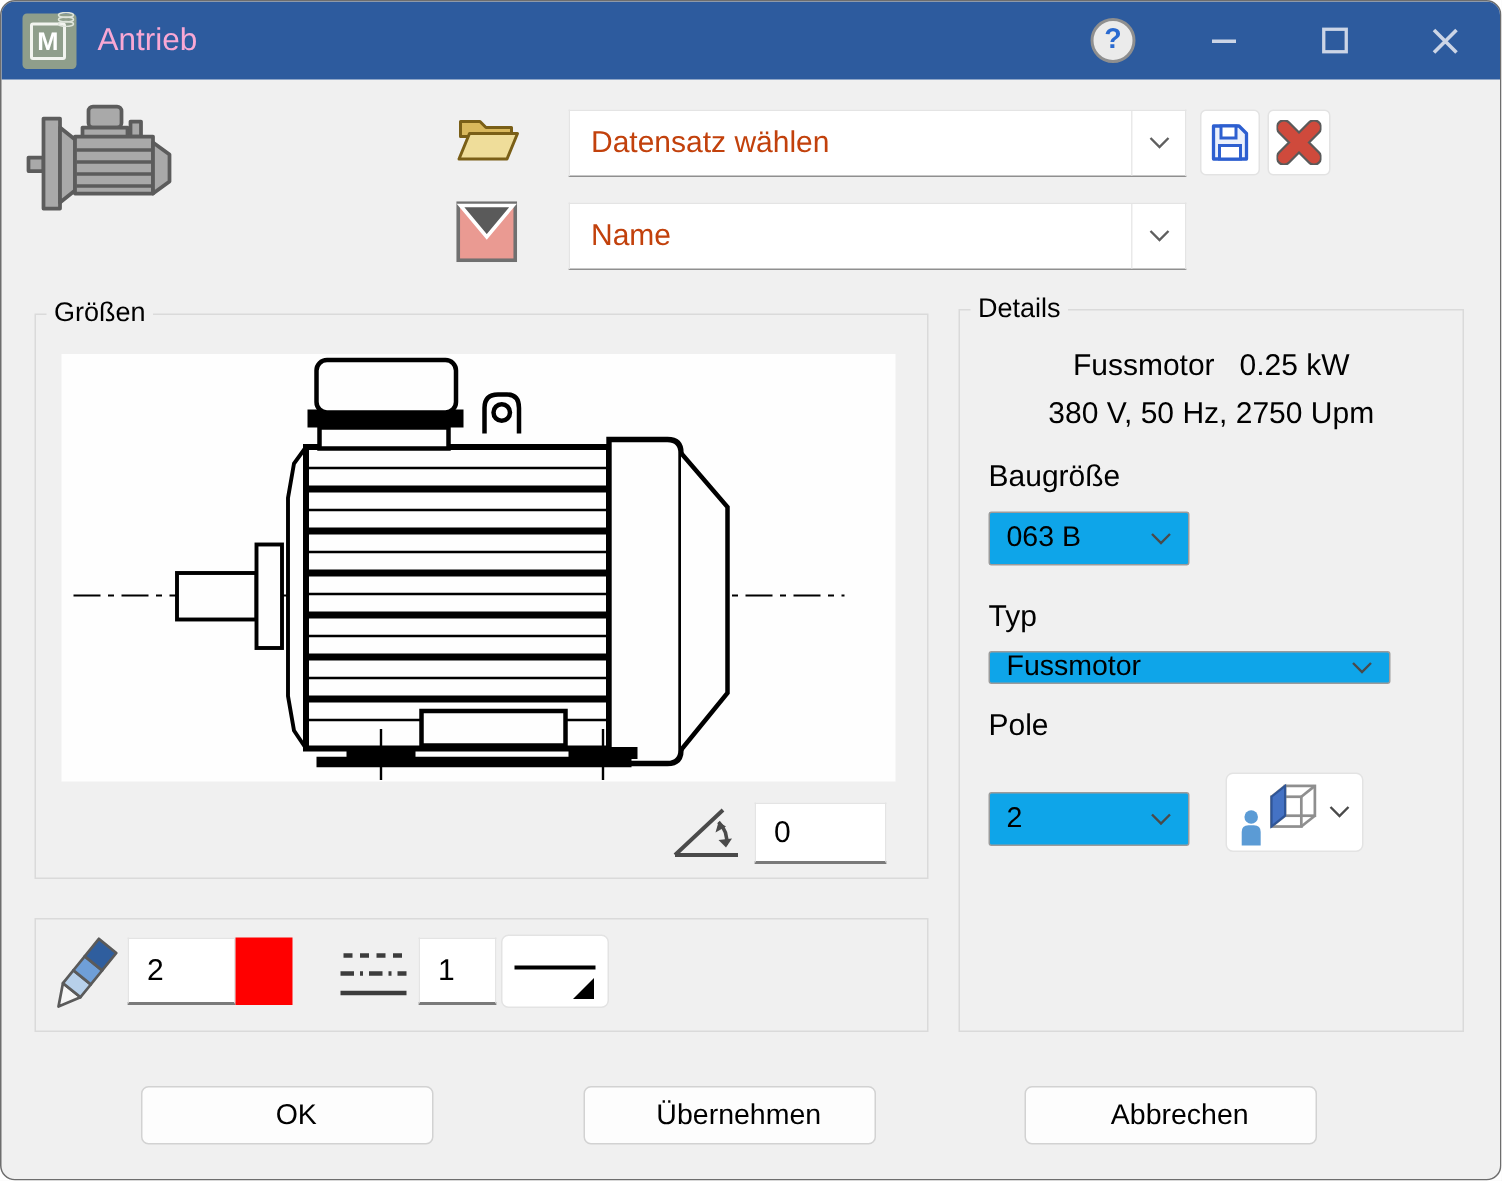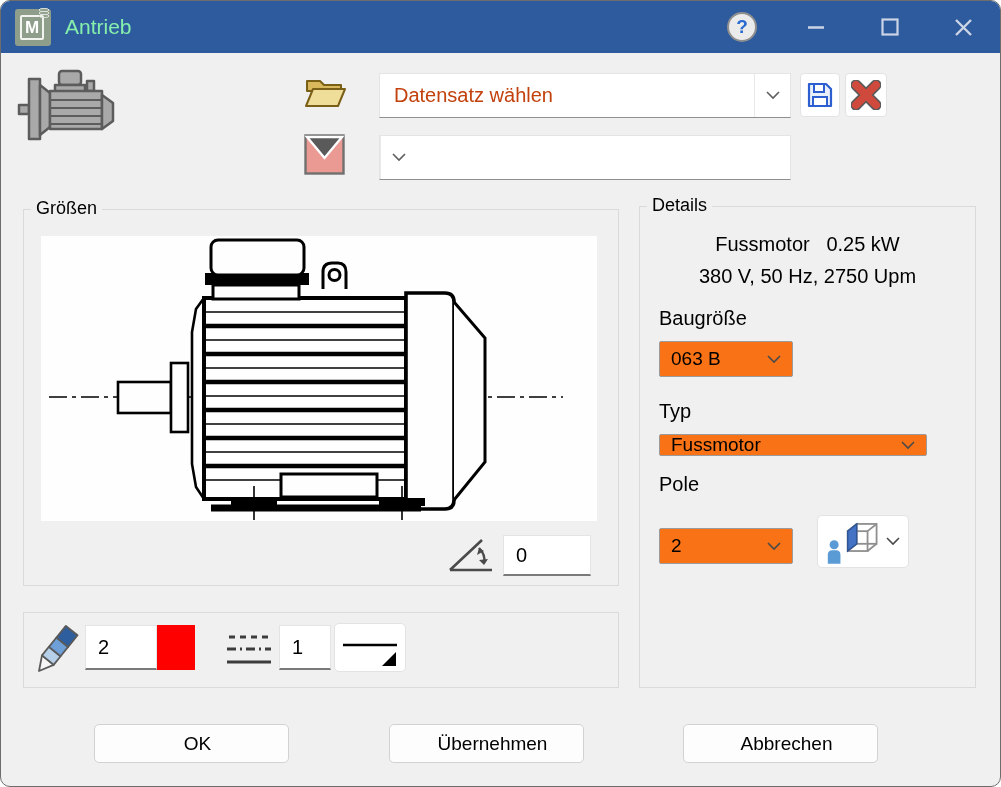--- a/index.html
+++ b/index.html
@@ -8,34 +8,34 @@
     position:relative;width:1001px;height:787px;background:#f0f0f0;
     border:1px solid #6d6d6d;border-radius:10px;overflow:hidden;
     font-family:"Liberation Sans",sans-serif;color:#000;
   }
   
   .titlebar{position:absolute;left:0;top:0;width:100%;height:52px;background:#2d5b9e;}
   .app-icon{position:absolute;left:14px;top:8px;width:36px;height:37px;background:#8f9e8b;border-radius:3px;}
   .app-icon .inner{position:absolute;left:5px;top:6px;width:24px;height:25px;border:2px solid #f2f4ef;border-radius:2px;
     color:#ffffff;font-size:17px;font-weight:bold;text-align:center;line-height:22px;}
   .app-icon .squiggle{position:absolute;right:1px;top:-1px;width:12px;height:10px;}
-  .title-text{position:absolute;left:64px;top:0;height:52px;line-height:52px;color:#86efac;font-size:21px;}
+  .title-text{position:absolute;left:64px;top:0;height:52px;line-height:52px;color:#f9a8d4;font-size:21px;}
   .help-btn{position:absolute;left:726px;top:11px;width:30px;height:30px;border-radius:50%;
     background:#ebebeb;border:2px solid #8f8f8f;color:#2a6ad0;font-size:19px;font-weight:bold;
     text-align:center;line-height:26px;cursor:default;}
   .cap-btn{position:absolute;top:10px;width:34px;height:32px;display:flex;align-items:center;justify-content:center;}
   
   .group{position:absolute;border:1px solid #dadada;}
   .group-label{position:absolute;top:-12px;left:7px;background:#f0f0f0;padding:0 5px;font-size:18px;}
   
   .combo-top{position:absolute;display:flex;background:#fff;border:1px solid #e4e4e4;border-bottom:1px solid #8f8f8f;}
   .combo-top .txt{flex:1;font-size:20px;color:#c2410c;padding-left:14px;line-height:42px;overflow:hidden;white-space:nowrap;}
   .combo-top .dd{width:36px;border-left:1px solid #e9e9e9;display:flex;align-items:center;justify-content:center;}
   .combo-sm{position:absolute;display:flex;align-items:center;justify-content:space-between;
-    background:#f97316;border:1px solid #9b9b9b;border-radius:2px;font-size:19px;padding:0 11px;}
+    background:#0ea5e9;border:1px solid #9b9b9b;border-radius:2px;font-size:19px;padding:0 11px;}
   .num-input{position:absolute;background:#fff;border:1px solid #e4e4e4;border-bottom:2px solid #7a7a7a;
     font-size:20px;padding:0 0 0 12px;font-family:"Liberation Sans",sans-serif;color:#000;outline:none;}
   .tool-btn{position:absolute;background:#fff;border:1px solid #e3e3e3;border-radius:4px;
     display:flex;align-items:center;justify-content:center;}
   
   .canvas{position:absolute;left:40px;top:235px;width:556px;height:285px;background:#fefefe;}
   
   .btn{position:absolute;width:195px;height:39px;background:#fdfdfd;border:1px solid #d2d2d2;border-radius:5px;
     font-size:19px;font-family:"Liberation Sans",sans-serif;color:#000;padding-left:18px;}
   .swatch{position:absolute;border:none;}
@@ -124,20 +124,21 @@
       <path d="M5,5 L25,25 M25,5 L5,25" stroke="#cf4a3c" stroke-width="8" stroke-linecap="round"></path>
     </svg>
   </div>
 
   <svg style="position:absolute;left:303px;top:133px;" width="41" height="41" viewBox="0 0 41 41">
     <rect x="1.5" y="1.5" width="38" height="38" fill="#ea9a92" stroke="#707070" stroke-width="2.4"></rect>
     <polygon points="3,3 38,3 20.5,24" fill="#5a5a5a" stroke="#ffffff" stroke-width="2.4"></polygon>
   </svg>
 
   <div class="combo-top" style="left:378px;top:134px;width:412px;height:45px;">
+    <div class="txt">Name</div>
     <div class="dd">
       <svg width="14" height="9" viewBox="0 0 14 9">
         <path d="M1,1 L7,7 L13,1" fill="none" stroke="#5f5f5f" stroke-width="1.6"></path>
       </svg>
     </div>
   </div>
 
   <div class="group" style="left:22px;top:208px;width:596px;height:377px;">
     <div class="group-label">Größen</div>
   </div>

